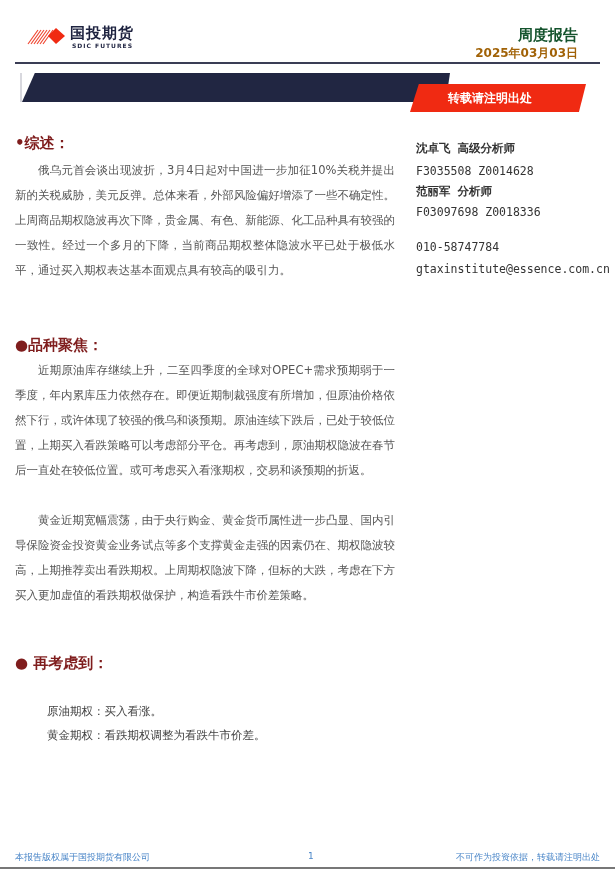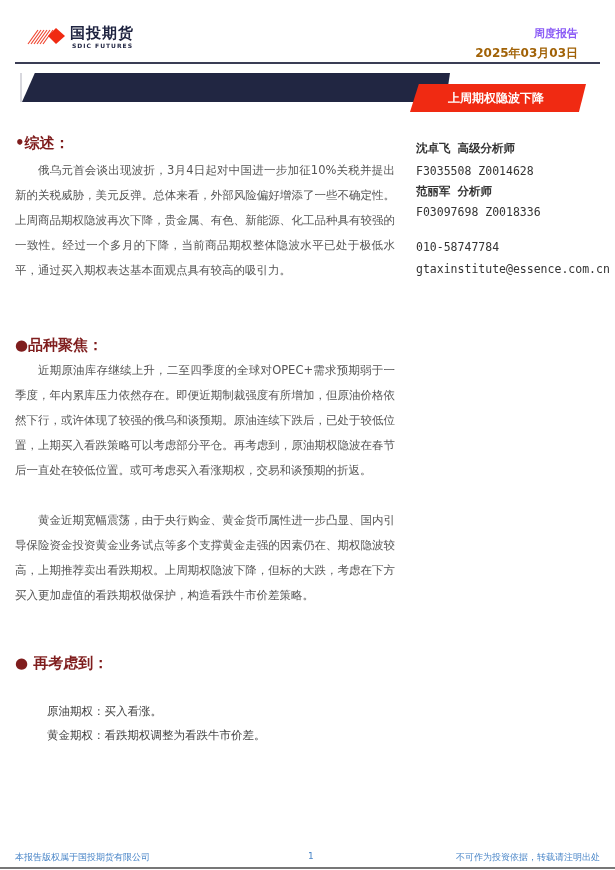--- a/index.html
+++ b/index.html
@@ -4,21 +4,21 @@
 <style>
   html, body { margin:0; padding:0; }
   body { width:615px; height:870px; background:#ffffff; position:relative; overflow:hidden;
          font-family:"DejaVu Sans", "Liberation Sans", sans-serif; color:#333; }
   .abs { position:absolute; }
   
   .logo { left:26px; top:22px; width:120px; height:30px; }
   .logo-mark { position:absolute; left:0; top:4px; width:40px; height:20px; }
   .logo-cn { position:absolute; left:44px; top:2px; font-size:15px; font-weight:bold; color:#1e2340; letter-spacing:1px; }
   .logo-en { position:absolute; left:46px; top:20px; font-size:6px; font-weight:bold; color:#1e2340; letter-spacing:1px; }
-  .report-type { right:37px; top:26px; font-size:11px; font-weight:bold; color:#8b5cf6; }
+  .report-type { right:37px; top:26px; font-size:15px; font-weight:bold; color:#14532d; }
   .report-date { right:37px; top:45px; font-size:12px; font-weight:bold; color:#a16207; }
   .top-rule { left:15px; top:62px; width:585px; height:2px; background:#3a3d55; }
   .navy-band { left:22px; top:73px; width:428px; height:29px; background:#212642;
                clip-path:polygon(3% 0, 100% 0, 99% 100%, 0 100%); }
   .navy-band-edge { left:20px; top:73px; width:2px; height:29px; background:#d8d8de; }
   .red-band { left:410px; top:84px; width:176px; height:28px; background:#f02a12;
               clip-path:polygon(5% 0, 100% 0, 96% 100%, 0 100%); }
   .red-band-text { left:448px; top:90px; font-size:12px; font-weight:bold; color:#fff; }
   
   .section-title { left:15px; font-size:15px; font-weight:bold; color:#7f1d1d; }
@@ -45,21 +45,21 @@
   </svg>
   <span class="logo-cn">国投期货</span>
   <span class="logo-en">SDIC FUTURES</span>
 </div>
 <div class="abs report-type">周度报告</div>
 <div class="abs report-date">2025年03月03日</div>
 <div class="abs top-rule"></div>
 <div class="abs navy-band-edge"></div>
 <div class="abs navy-band"></div>
 <div class="abs red-band"></div>
-<div class="abs red-band-text">上周期权隐波下降</div>
+<div class="abs red-band-text">转载请注明出处</div>
 
 <div class="abs section-title" style="top:134px;">•综述：</div>
 <div class="abs para" style="top:158px;">俄乌元首会谈出现波折，3月4日起对中国进一步加征10%关税并提出新的关税威胁，美元反弹。总体来看，外部风险偏好增添了一些不确定性。上周商品期权隐波再次下降，贵金属、有色、新能源、化工品种具有较强的一致性。经过一个多月的下降，当前商品期权整体隐波水平已处于极低水平，通过买入期权表达基本面观点具有较高的吸引力。</div>
 
 <div class="abs section-title" style="top:336px;">●品种聚焦：</div>
 <div class="abs para" style="top:358px;">近期原油库存继续上升，二至四季度的全球对OPEC+需求预期弱于一季度，年内累库压力依然存在。即便近期制裁强度有所增加，但原油价格依然下行，或许体现了较强的俄乌和谈预期。原油连续下跌后，已处于较低位置，上期买入看跌策略可以考虑部分平仓。再考虑到，原油期权隐波在春节后一直处在较低位置。或可考虑买入看涨期权，交易和谈预期的折返。</div>
 <div class="abs para" style="top:508px;">黄金近期宽幅震荡，由于央行购金、黄金货币属性进一步凸显、国内引导保险资金投资黄金业务试点等多个支撑黄金走强的因素仍在、期权隐波较高，上期推荐卖出看跌期权。上周期权隐波下降，但标的大跌，考虑在下方买入更加虚值的看跌期权做保护，构造看跌牛市价差策略。</div>
 
 <div class="abs section-title" style="top:654px;">● 再考虑到：</div>
 <div class="abs strategy" style="top:704px;">原油期权：买入看涨。</div>

